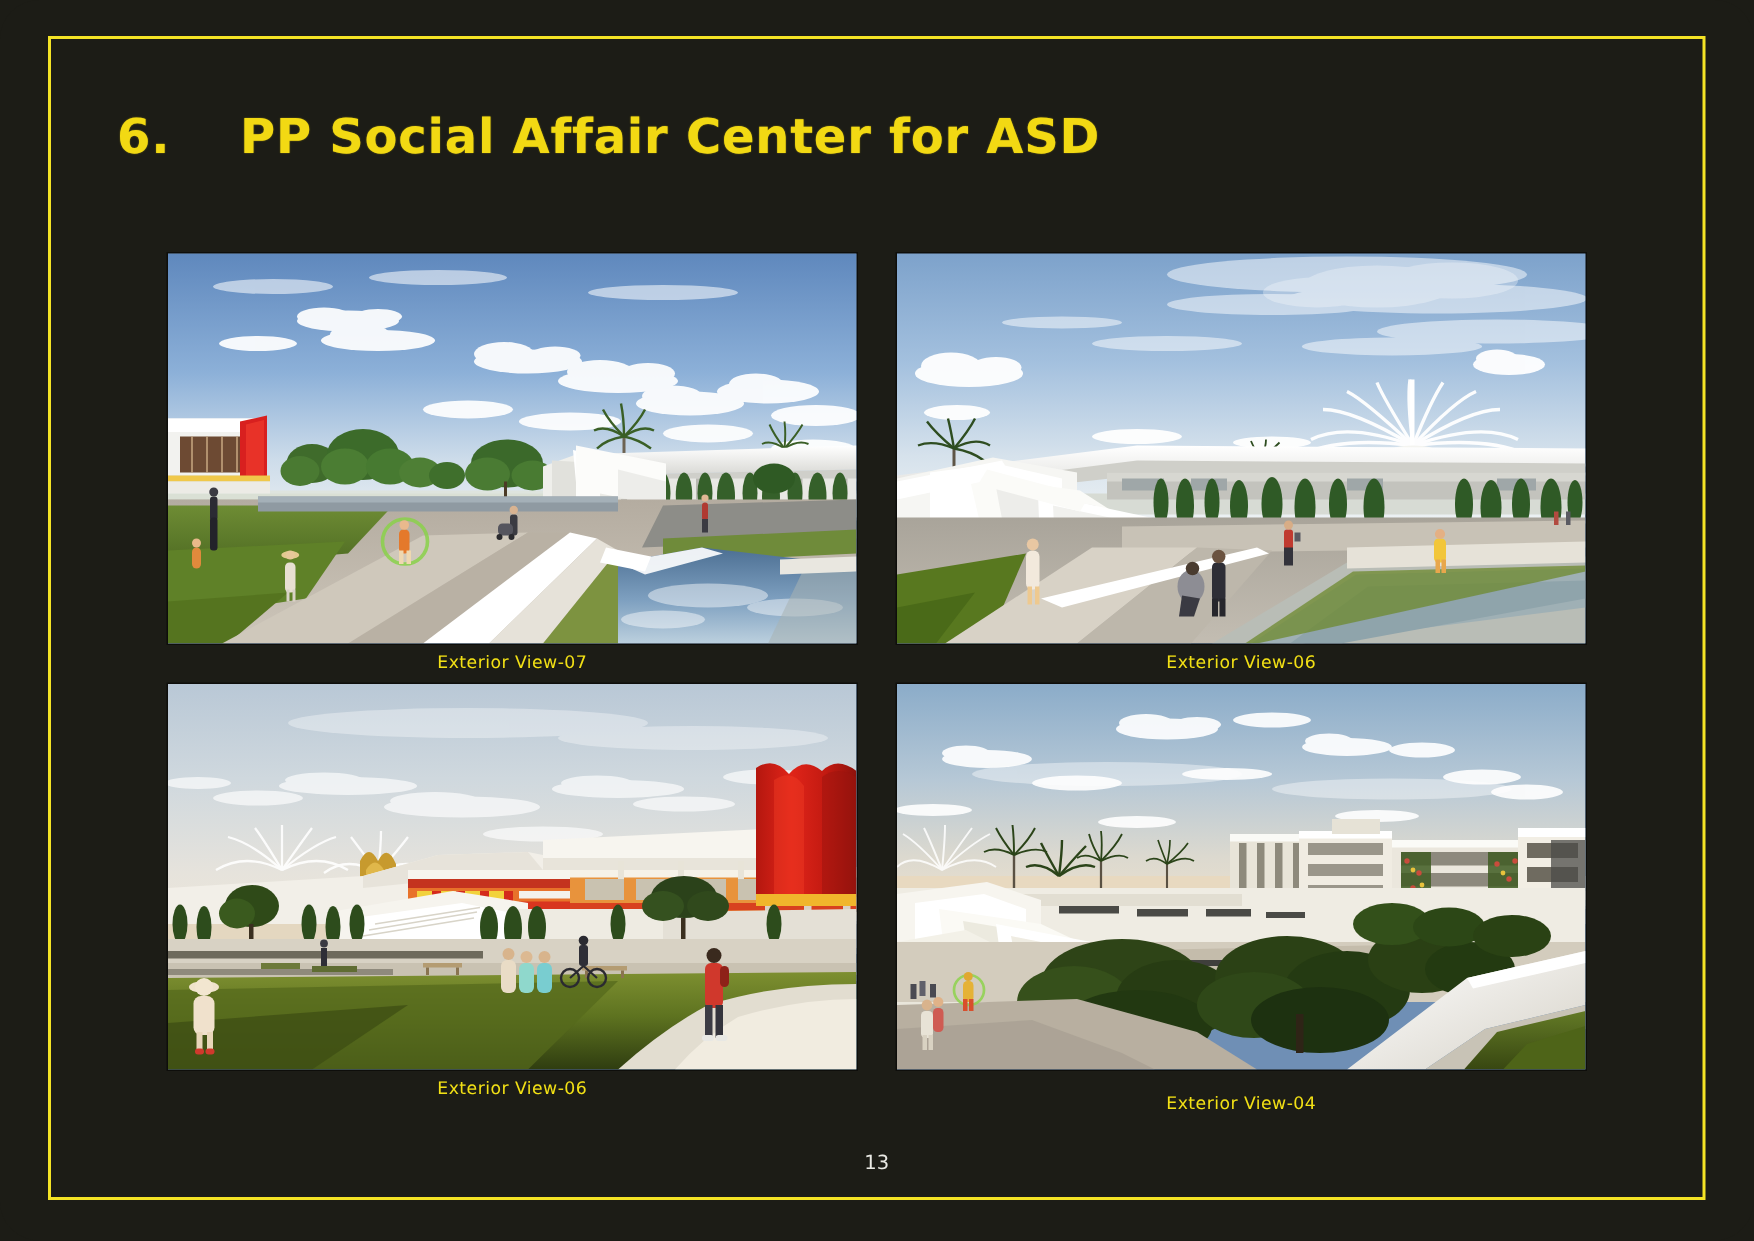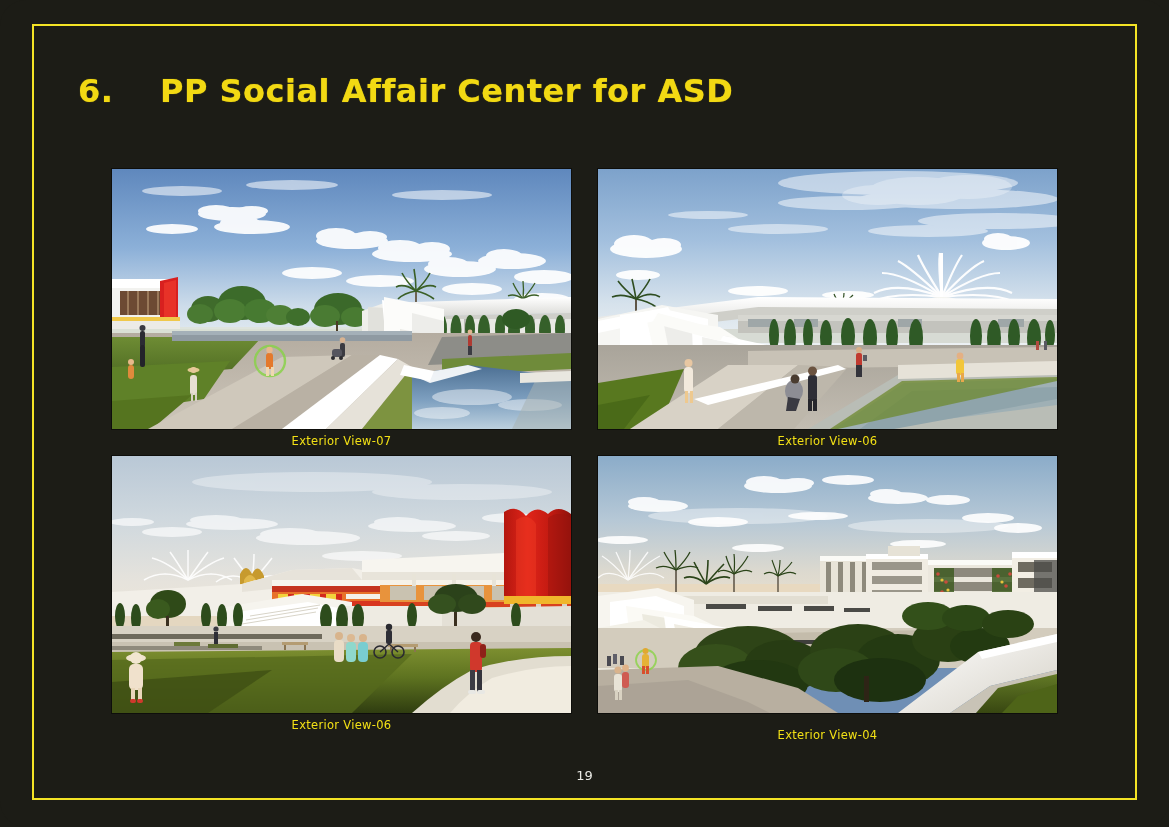--- a/index.html
+++ b/index.html
@@ -923,15 +923,15 @@
             <rect x="15" y="198" width="4" height="10" fill="#60606a"></rect>
             <rect x="22" y="200" width="4" height="9" fill="#4a4a52"></rect>
           </g>
         </svg>
       </div>
       <div class="caption">Exterior View-04</div>
     </div>
 
   </div>
 
-  <div class="page-number">19</div>
+  <div class="page-number">13</div>
 
 </div>
 
 </body></html>

